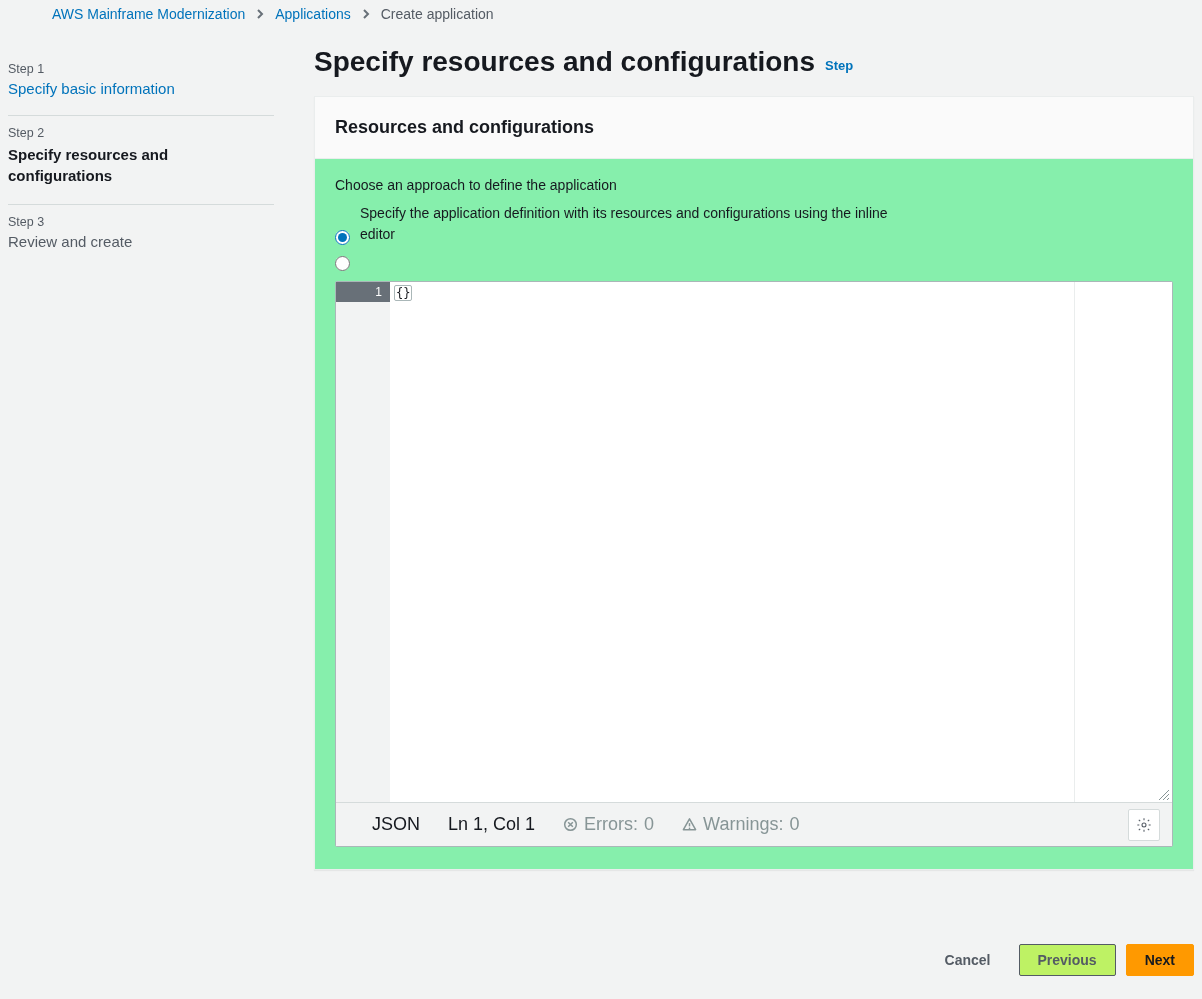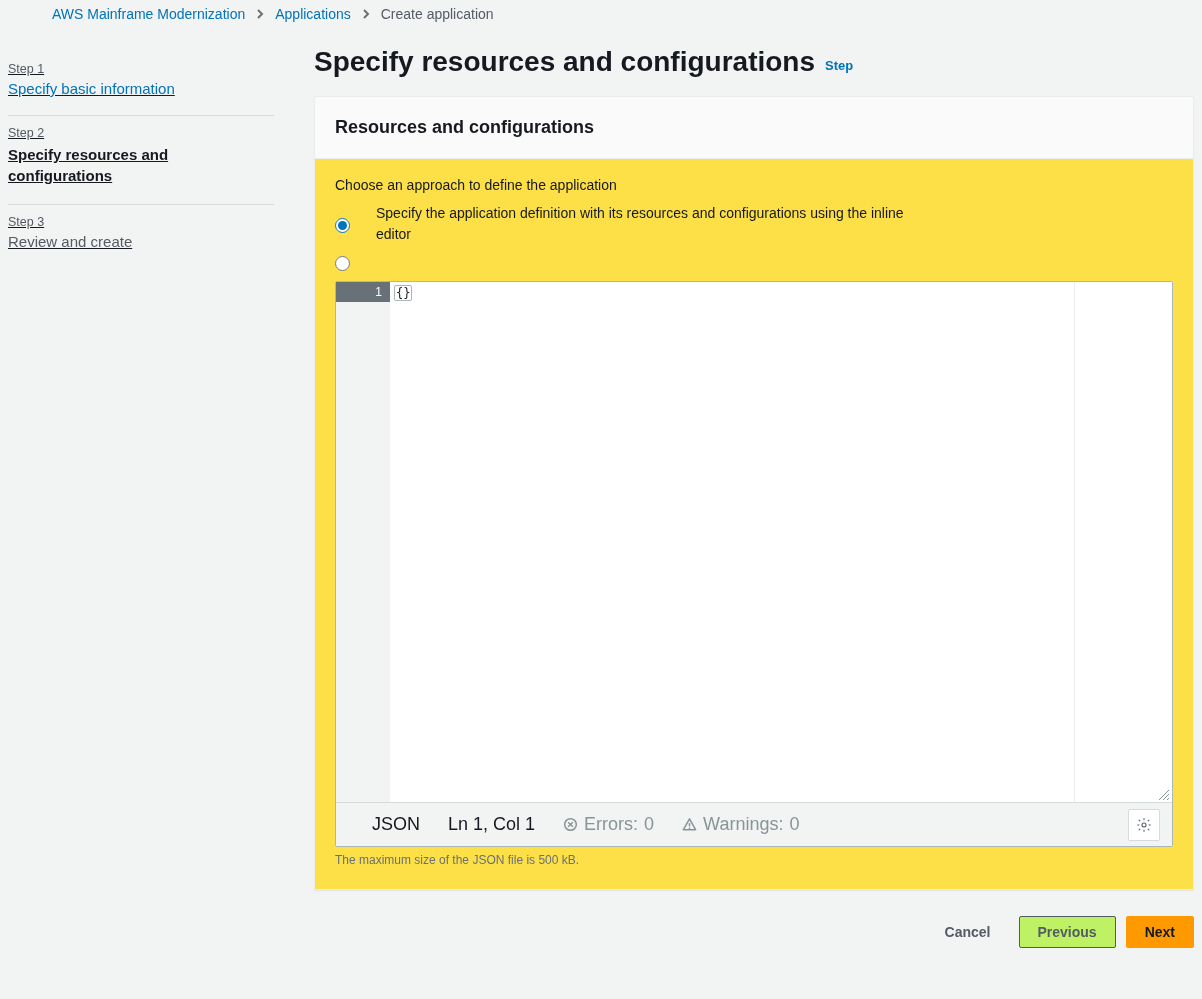--- a/index.html
+++ b/index.html
@@ -23,55 +23,55 @@
     font-size: 14px;
     margin-left: 44px;
   }
   .breadcrumbs .bc-link { color: #0073bb; }
   .breadcrumbs .bc-current { color: #545b64; }
   .bc-sep { color: #687078; display: inline-flex; }
   .bc-sep svg { width: 10px; height: 10px; stroke: #687078; stroke-width: 2; fill: none; }
 
   
   .layout { display: flex; padding: 0 8px; }
-  .sidebar { width: 290px; padding-top: 20px; padding-right: 24px; text-decoration: underline; }
+  .sidebar { width: 290px; padding-top: 20px; padding-right: 24px; }
   .main { flex: 1; padding-top: 14px; padding-left: 16px; }
 
   
   .step { padding: 10px 0 18px 0; border-bottom: 1px solid #d5dbdb; }
   .step:last-child { border-bottom: none; }
   .step-label { font-size: 12.5px; color: #545b64; margin-bottom: 4px; }
   .step-title-link { color: #0073bb; font-size: 15px; }
   .step-title-current { font-weight: 700; font-size: 15px; line-height: 1.4; }
   .step-title-future { color: #545b64; font-size: 15px; }
 
   
   .page-header { display: flex; align-items: flex-end; gap: 10px; margin-bottom: 18px; }
   .page-title { font-size: 28px; font-weight: 700; }
   .info-link { color: #0073bb; font-size: 13px; font-weight: 700; margin-bottom: 5px; }
 
   
   .panel {
-    background: #fde047;
+    background: #86efac;
     border: 1px solid #eaeded;
     box-shadow: 0 1px 1px rgba(0,0,0,0.05);
     margin-bottom: 22px;
   }
   .panel-header {
     background: #fafafa;
     border-bottom: 1px solid #eaeded;
     padding: 20px 20px;
   }
   .panel-header h2 { font-size: 18px; font-weight: 700; }
   .panel-body { padding: 18px 20px 22px 20px; }
 
   .form-label { font-size: 14px; color: #16191f; margin-bottom: 10px; }
 
   
-  .radio-row { display: flex; align-items: center; gap: 26px; margin-bottom: 8px; }
+  .radio-row { display: flex; align-items: flex-end; gap: 10px; margin-bottom: 8px; }
   .radio-row input[type="radio"] { margin-top: 3px; accent-color: #0073bb; width: 15px; height: 15px; flex: none; }
   .radio-row label { font-size: 14px; line-height: 1.5; max-width: 560px; }
 
   
   .editor-wrap { margin-top: 10px; }
   .editor-box {
     border: 1px solid #aab7b8;
     border-radius: 2px;
     background: #fff;
     position: relative;
@@ -123,21 +123,21 @@
 
   .hint { font-size: 12px; color: #687078; margin-top: 6px; }
 
   
   .footer {
     display: flex; justify-content: flex-end; align-items: center; gap: 10px;
     padding: 4px 0 12px 0;
   }
   .btn {
     height: 32px; padding: 0 18px; font-size: 14px; font-weight: 700; border-radius: 2px; cursor: pointer;
-    display: inline-flex; align-items: center;
+    display: inline-flex; align-items: center; margin-top: 48px;
   }
   .btn-link { background: transparent; border: none; color: #545b64; }
   .btn-normal { background: #bef264; border: 1px solid #545b64; color: #545b64; }
   .btn-primary { background: #ff9900; border: 1px solid #ff9900; color: #16191f; }
 
   
   .ico { display: inline-flex; }
   .ico svg { display: block; }
 </style>
 </head>
@@ -241,21 +241,20 @@
               <button class="gear-btn">
                 <span class="ico">
                   <svg viewBox="0 0 24 24">
                       <circle cx="12" cy="12" r="3"></circle>
                       <path d="M12 2v3M12 19v3M4.2 4.2l2.1 2.1M17.7 17.7l2.1 2.1M2 12h3M19 12h3M4.2 19.8l2.1-2.1M17.7 6.3l2.1-2.1"></path>
                     </svg>
                 </span>
               </button>
             </div>
           </div>
-          <div class="hint">The maximum size of the JSON file is 500 kB.</div>
         </div>
       </div>
     </section>
 
     <div class="footer">
       <button class="btn btn-link">Cancel</button>
       <button class="btn btn-normal">Previous</button>
       <button class="btn btn-primary">Next</button>
     </div>
   </main>

